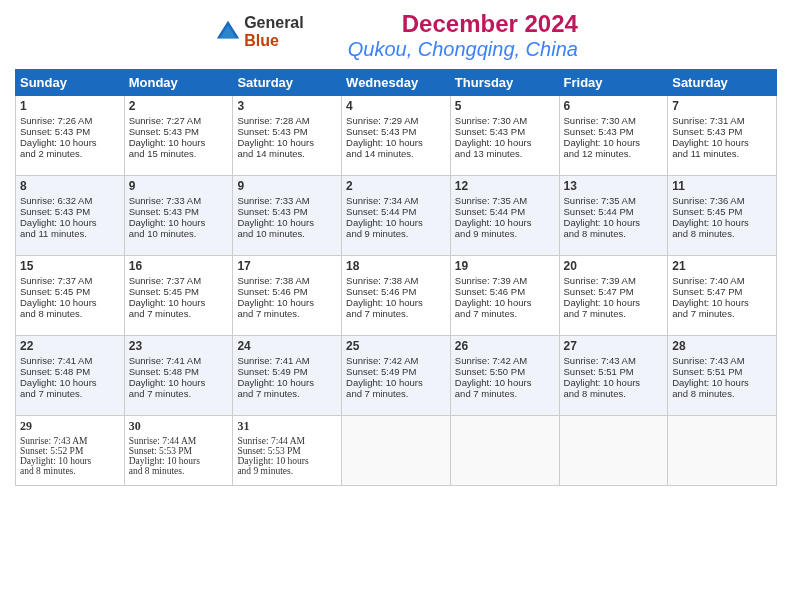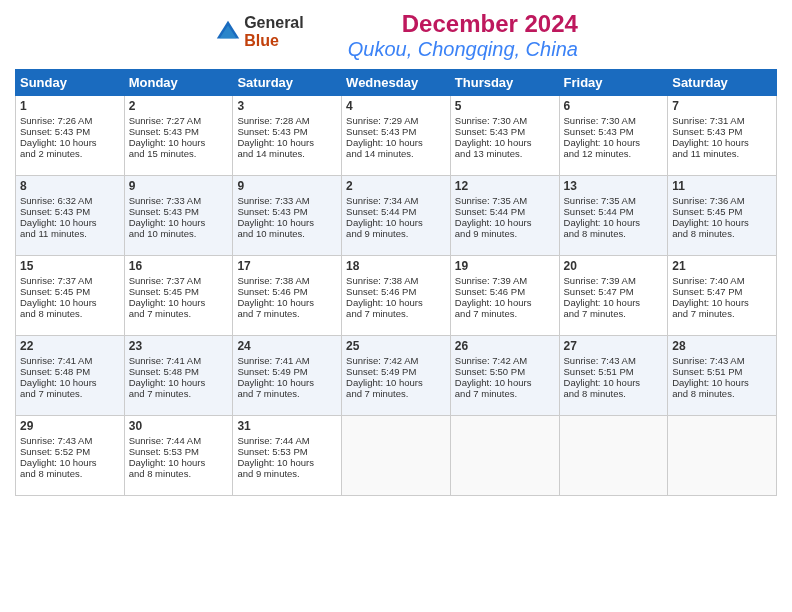--- a/index.html
+++ b/index.html
@@ -75,21 +75,22 @@
     .day-num {
       font-size: 12px;
       font-weight: bold;
       display: block;
       margin-bottom: 2px;
     }
     .empty-cell {
       background: #f9f9f9 !important;
     }
     .last-row td {
-      height: 80px;
+      height: 70px;
+      font-family: Liberation Serif, serif;
     }
   </style>
 </head>
 <body>
 
 <div class="container">
   <div class="header">
     <div class="logo">
       <svg class="logo-icon" viewBox="0 0 30 30">
         <polygon points="15,3 27,22 3,22" fill="#1a6bbf"></polygon>

